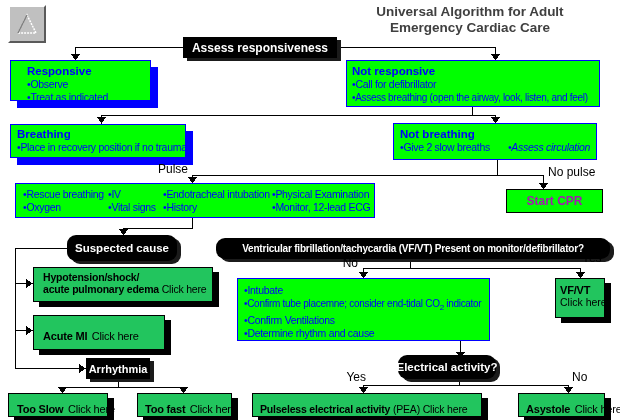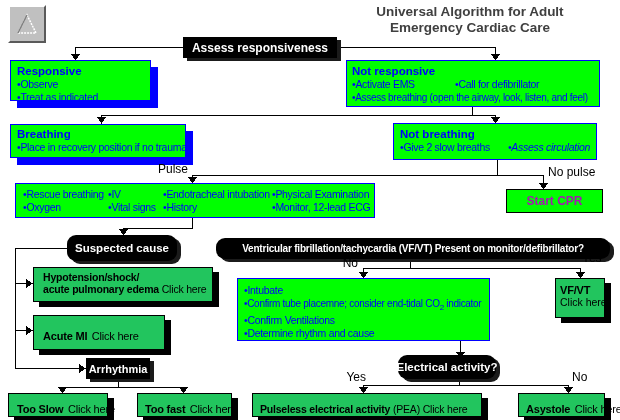--- a/index.html
+++ b/index.html
@@ -86,30 +86,29 @@
       M58,387 h9 l-4.5,7 z M179,387 h9 l-4.5,7 z
       M359,272 h9 l-4.5,7 z M576,272 h9 l-4.5,7 z
       M456,352 h9 l-4.5,7 z
       M359,387 h9 l-4.5,7 z M564,387 h9 l-4.5,7 z"></path>
   </svg>
 
   <div class="box-black" style="left:183px;top:37px;width:154px;height:21px;font-size:12px;">
     <span>Assess responsiveness</span>
   </div>
 
-  <div class="box-green shadow-blue" style="left:10px;top:60px;width:141px;height:41px;padding:3px 6px;">
+  <div class="box-green shadow-blue" style="left:10px;top:60px;width:141px;height:41px;padding:3px 16px;">
     <div class="node-title">Responsive</div>
     <div class="bullet">•Observe</div>
     <div class="bullet">•Treat as indicated</div>
   </div>
 
   <div class="box-green" style="left:346px;top:60px;width:254px;height:47px;padding:3px 5px;">
     <div class="node-title">Not responsive</div>
     <div style="display:flex;">
-      <span class="bullet" style="width:103px;">•Activate EMS</span>
       <span class="bullet">•Call for defibrillator</span>
     </div>
     <div class="bullet bullet-sm">•Assess breathing (open the airway, look, listen, and feel)</div>
   </div>
 
   <div class="box-green shadow-blue" style="left:10px;top:124px;width:176px;height:34px;padding:2px 6px;">
     <div class="node-title">Breathing</div>
     <div class="bullet">•Place in recovery position if no trauma</div>
   </div>
 

